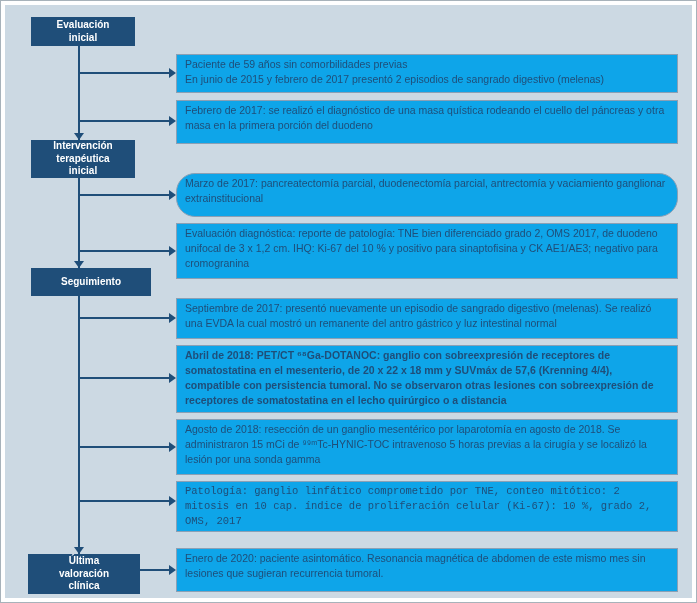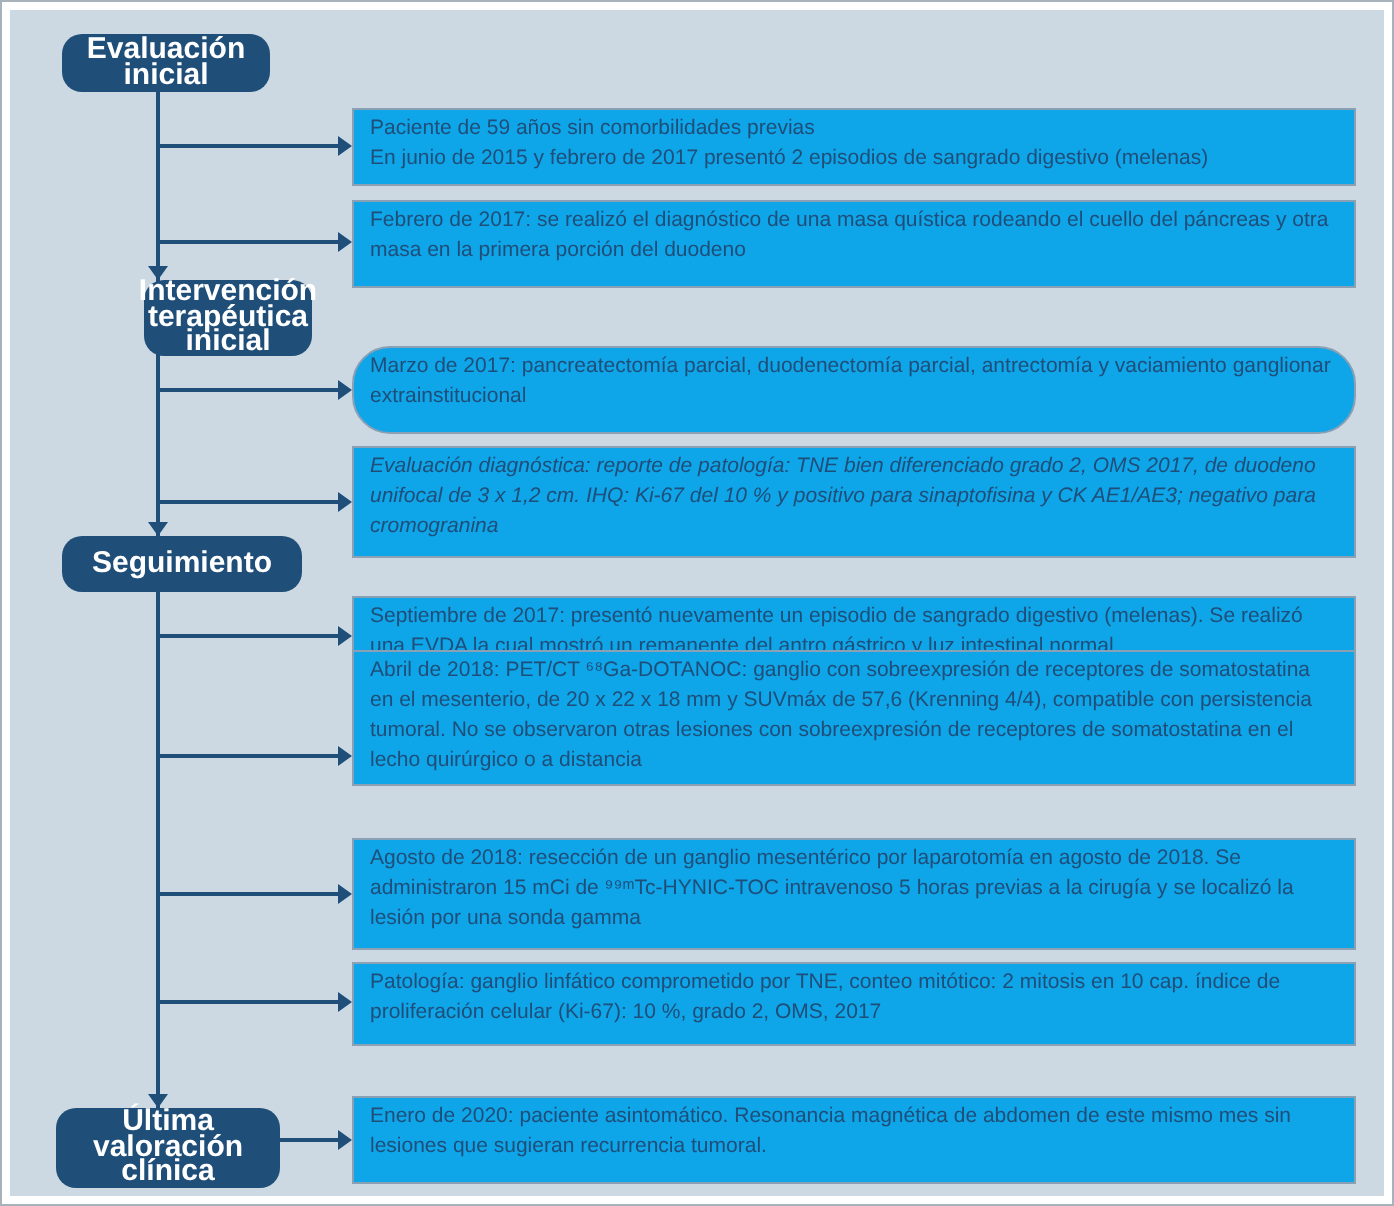--- a/index.html
+++ b/index.html
@@ -15,29 +15,28 @@
   .panel {
     position: absolute;
     left: 4px; top: 4px; right: 4px; bottom: 4px;
     background: #ccd9e3;
   }
   .milestone {
     position: absolute;
     background: #1f4e79;
     color: #ffffff;
     font-weight: bold;
-    font-size: 15px;
+    font-size: 10px;
     line-height: 12.5px;
     display: flex;
     align-items: center;
     justify-content: center;
     text-align: center;
     padding: 2px 19px;
     z-index: 3;
-    border-radius: 10px;
   }
   .event {
     position: absolute;
     left: 175px;
     width: 502px;
     background: #0ea5e9;
     border: 1px solid #8aa0b5;
     color: #1f4e79;
     font-size: 10.5px;
     line-height: 15px;
@@ -94,27 +93,27 @@
   <div class="harrow" style="top:119px;left:78px;width:90px;"></div>
   <div class="harrow" style="top:193px;left:78px;width:90px;"></div>
   <div class="harrow" style="top:249px;left:78px;width:90px;"></div>
   <div class="harrow" style="top:316px;left:78px;width:90px;"></div>
   <div class="harrow" style="top:376px;left:78px;width:90px;"></div>
   <div class="harrow" style="top:445px;left:78px;width:90px;"></div>
   <div class="harrow" style="top:499px;left:78px;width:90px;"></div>
   <div class="harrow" style="top:568px;left:139px;width:29px;"></div>
 
   <div class="milestone" style="left:30px;top:16px;width:104px;height:29px;">Evaluación inicial</div>
-  <div class="milestone" style="left:30px;top:139px;width:84px;height:38px;margin-left:41px;">Intervención terapéutica inicial</div>
+  <div class="milestone" style="left:30px;top:139px;width:104px;height:38px;">Intervención terapéutica inicial</div>
   <div class="milestone" style="left:30px;top:267px;width:120px;height:28px;">Seguimiento</div>
   <div class="milestone" style="left:27px;top:553px;width:112px;height:40px;">Última valoración clínica</div>
 
   <div class="event" style="top:53px;min-height:39px;">Paciente de 59 años sin comorbilidades previas
 En junio de 2015 y febrero de 2017 presentó 2 episodios de sangrado digestivo (melenas)</div>
   <div class="event" style="top:99px;min-height:44px;">Febrero de 2017: se realizó el diagnóstico de una masa quística rodeando el cuello del páncreas y otra masa en la primera porción del duodeno</div>
   <div class="event" style="top:172px;min-height:44px;border-radius:19px;">Marzo de 2017: pancreatectomía parcial, duodenectomía parcial, antrectomía y vaciamiento ganglionar extrainstitucional</div>
-  <div class="event" style="top:222px;min-height:56px;font-style:italic;">Evaluación diagnóstica: reporte de patología: TNE bien diferenciado grado 2, OMS 2017, de duodeno unifocal de 3 x 1,2 cm. IHQ: Ki-67 del 10 % y positivo para sinaptofisina y CK AE1/AE3; negativo para cromogranina</div>
+  <div class="event" style="top:222px;min-height:56px;">Evaluación diagnóstica: reporte de patología: TNE bien diferenciado grado 2, OMS 2017, de duodeno unifocal de 3 x 1,2 cm. IHQ: Ki-67 del 10 % y positivo para sinaptofisina y CK AE1/AE3; negativo para cromogranina</div>
   <div class="event" style="top:297px;min-height:41px;">Septiembre de 2017: presentó nuevamente un episodio de sangrado digestivo (melenas). Se realizó una EVDA la cual mostró un remanente del antro gástrico y luz intestinal normal</div>
-  <div class="event" style="top:324px;min-height:68px;">Abril de 2018: PET/CT ⁶⁸Ga-DOTANOC: ganglio con sobreexpresión de receptores de somatostatina en el mesenterio, de 20 x 22 x 18 mm y SUVmáx de 57,6 (Krenning 4/4), compatible con persistencia tumoral. No se observaron otras lesiones con sobreexpresión de receptores de somatostatina en el lecho quirúrgico o a distancia</div>
+  <div class="event" style="top:344px;min-height:68px;font-weight:bold;">Abril de 2018: PET/CT ⁶⁸Ga-DOTANOC: ganglio con sobreexpresión de receptores de somatostatina en el mesenterio, de 20 x 22 x 18 mm y SUVmáx de 57,6 (Krenning 4/4), compatible con persistencia tumoral. No se observaron otras lesiones con sobreexpresión de receptores de somatostatina en el lecho quirúrgico o a distancia</div>
   <div class="event" style="top:418px;min-height:56px;">Agosto de 2018: resección de un ganglio mesentérico por laparotomía en agosto de 2018. Se administraron 15 mCi de ⁹⁹ᵐTc-HYNIC-TOC intravenoso 5 horas previas a la cirugía y se localizó la lesión por una sonda gamma</div>
-  <div class="event" style="top:480px;min-height:42px;">Patología: ganglio linfático comprometido por TNE, conteo mitótico: 2 mitosis en 10 cap. índice de proliferación celular (Ki-67): 10 %, grado 2, OMS, 2017</div>
+  <div class="event" style="top:480px;min-height:42px;font-family:Liberation Mono, monospace;">Patología: ganglio linfático comprometido por TNE, conteo mitótico: 2 mitosis en 10 cap. índice de proliferación celular (Ki-67): 10 %, grado 2, OMS, 2017</div>
   <div class="event" style="top:547px;min-height:44px;">Enero de 2020: paciente asintomático. Resonancia magnética de abdomen de este mismo mes sin lesiones que sugieran recurrencia tumoral.</div>
 </div>
 
 </body></html>

